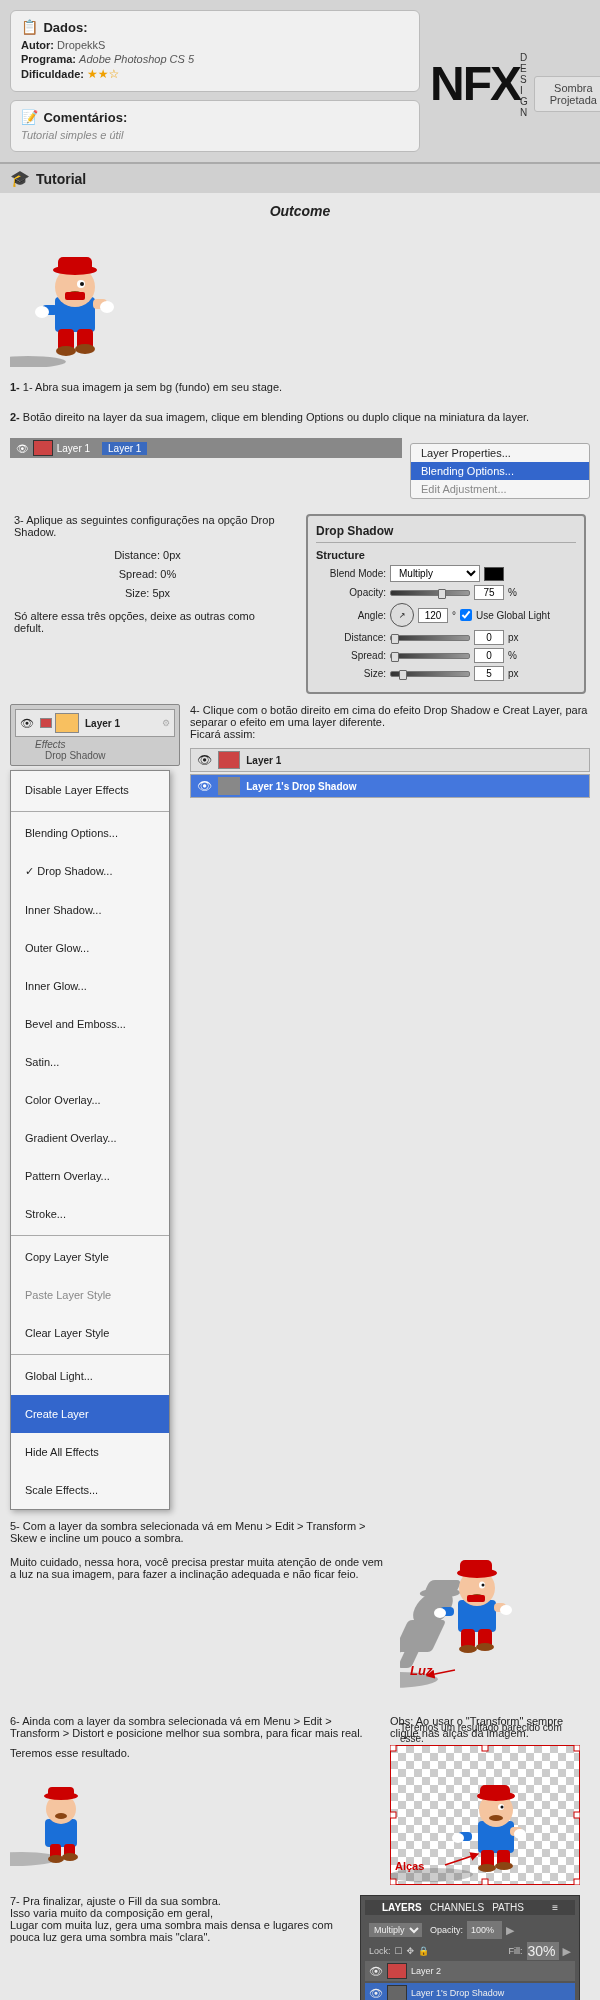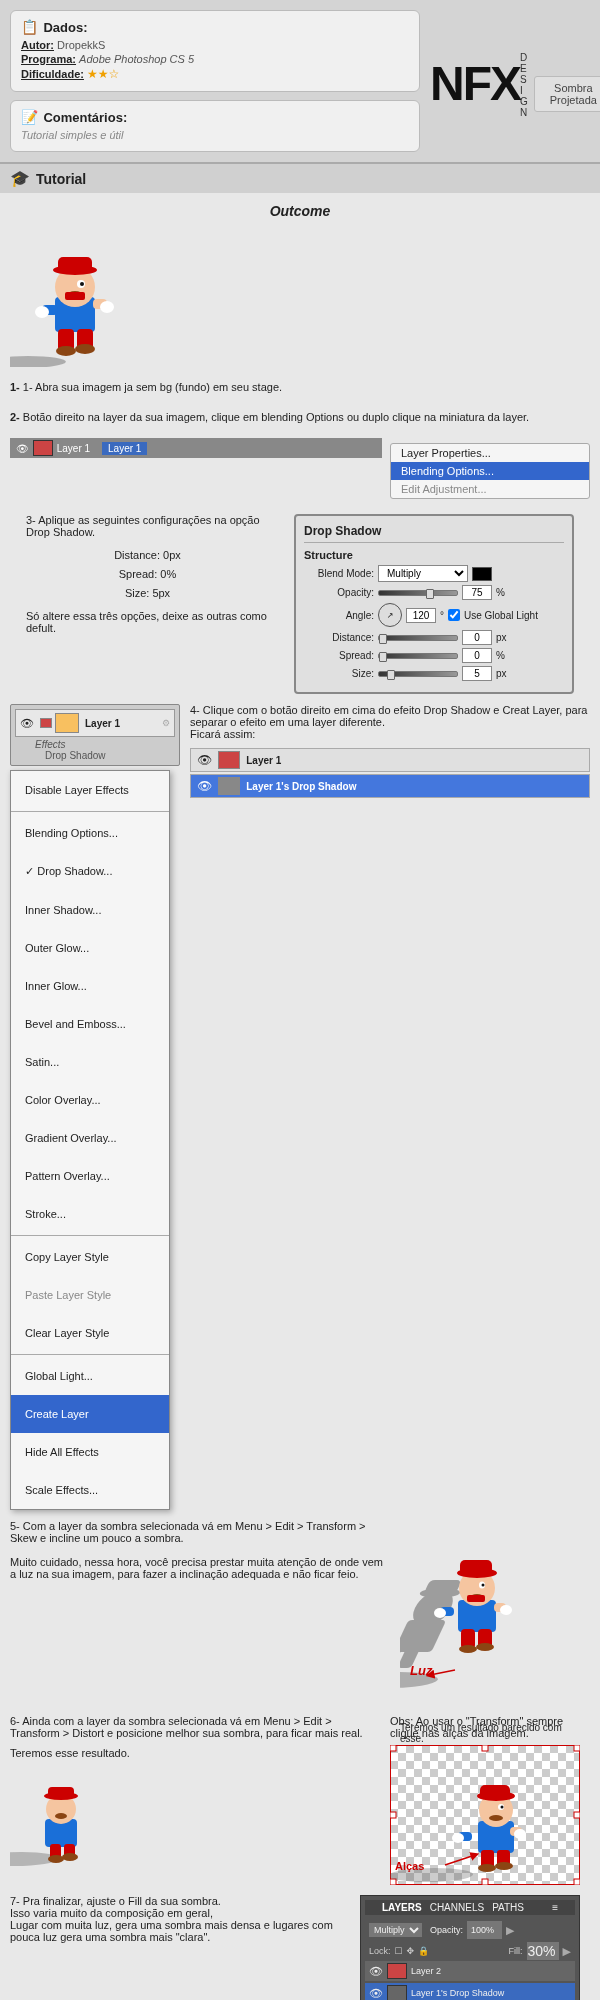--- a/index.html
+++ b/index.html
@@ -33,21 +33,21 @@
     .info-box .box-title {
       font-weight: bold;
       font-size: 13px;
       margin-bottom: 4px;
       display: flex;
       align-items: center;
       gap: 5px;
     }
     .info-box .box-title .icon { font-size: 14px; }
     .info-box .field { font-size: 11px; margin: 2px 0; }
-    .info-box .field .label { font-weight: bold; text-decoration: underline; }
+    .info-box .field .label { font-weight: bold; }
     .info-box .field .value { color: #555; }
     .stars { color: #f0a000; font-size: 12px; }
 
     .logo-area {
       width: 160px;
       display: flex;
       flex-direction: row;
       align-items: center;
       justify-content: flex-start;
       padding-top: 5px;
@@ -112,21 +112,21 @@
       line-height: 1.6;
       margin: 12px 0;
     }
     .step-text .step-num { font-weight: bold; }
 
     
     .ps-menu {
       background: #f5f5f5;
       border: 1px solid #aaa;
       border-radius: 3px;
-      width: 200px;
+      width: 180px;
       margin: 5px auto;
       font-size: 11px;
     }
     .ps-menu-item {
       padding: 3px 10px;
       cursor: pointer;
     }
     .ps-menu-item.selected {
       background: #3366cc;
       color: white;
@@ -253,21 +253,21 @@
       white-space: nowrap;
     }
     .cm-item.selected { background: #3366cc; color: white; }
     .cm-item.gray { color: #888; cursor: default; }
     .cm-separator { border-top: 1px solid #aaa; margin: 2px 0; }
 
     
     .step3-layout {
       display: flex;
       gap: 25px;
-      margin: 10px 16px;
+      margin: 10px 4px;
     }
     .step3-left { flex: 1; font-size: 11px; }
     .step3-right { flex: 0 0 280px; }
 
     
     .step4-layout {
       display: flex;
       gap: 10px;
       margin: 10px 0;
       align-items: flex-start;

